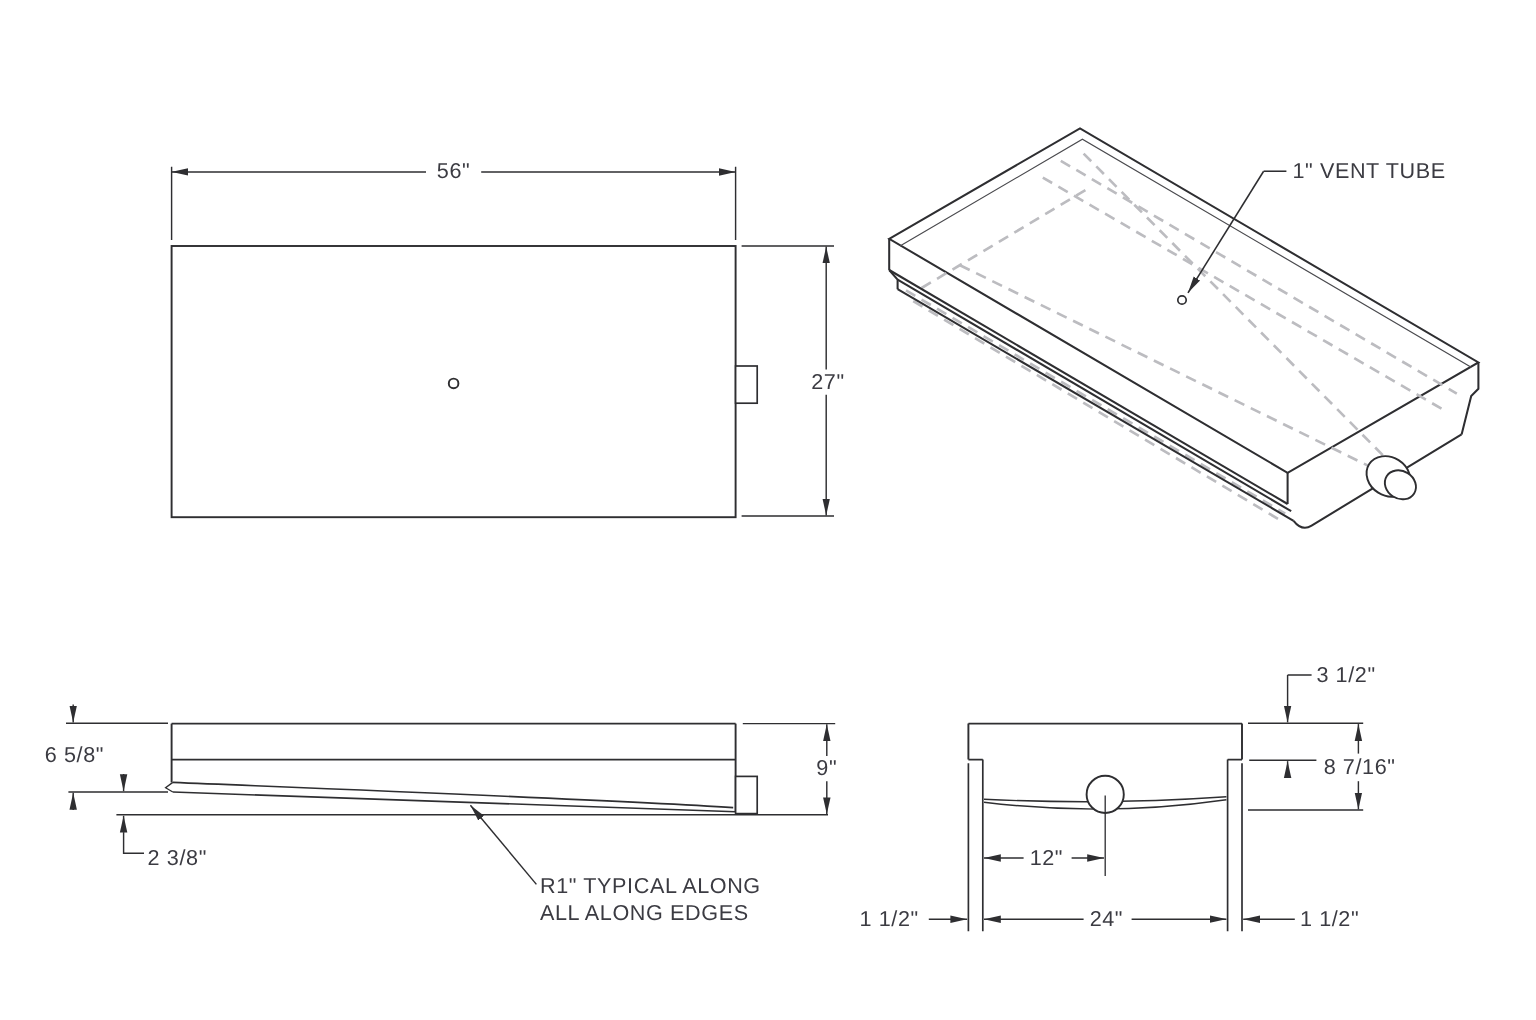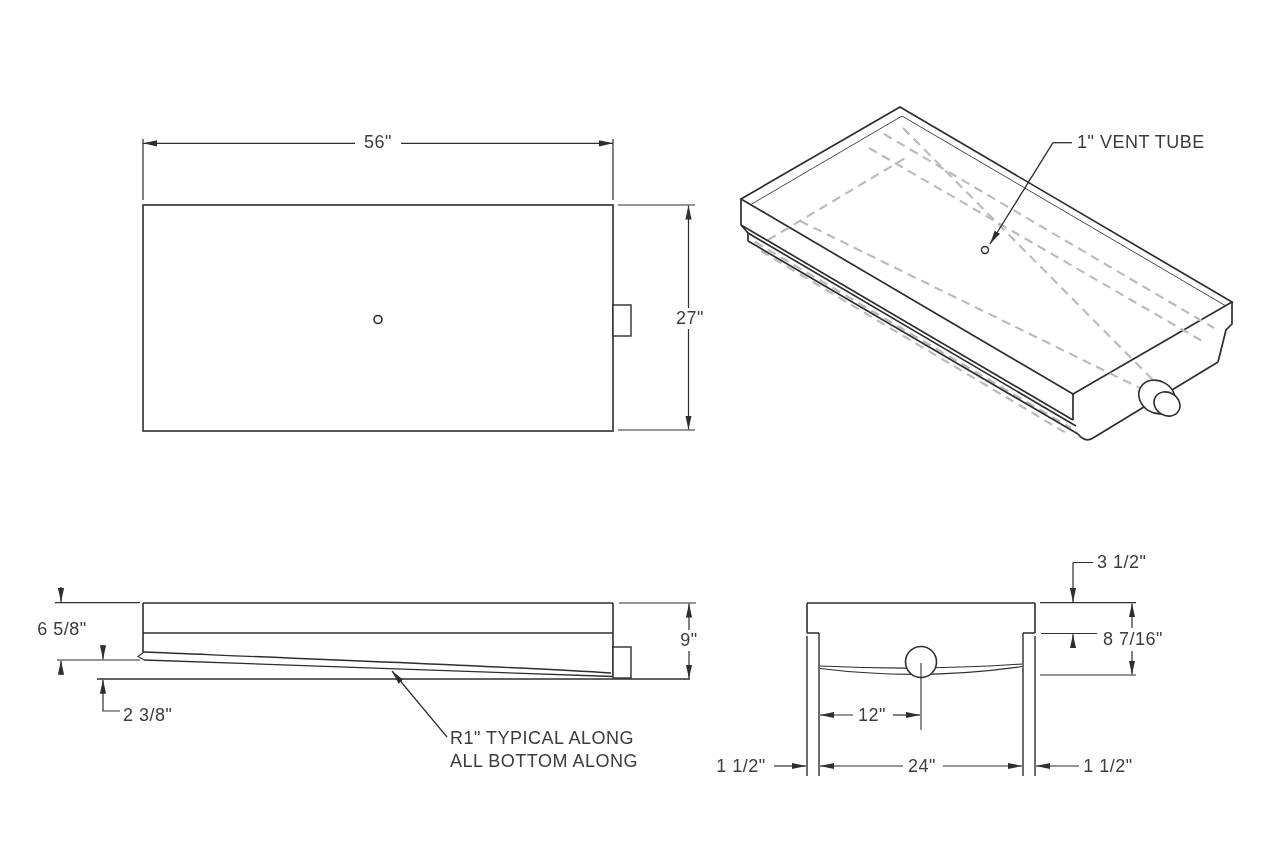--- a/index.html
+++ b/index.html
@@ -159,21 +159,21 @@
   <span class="dim" style="left:690px;top:318px;">27"</span>
 
   <span class="dim left" style="left:1077px;top:142px;">1" VENT TUBE</span>
 
   <span class="dim" style="left:62px;top:629px;">6 5/8"</span>
   <span class="dim" style="left:689px;top:640px;">9"</span>
   <span class="dim left" style="left:123px;top:715px;">2 3/8"</span>
 
   <div class="note" style="left:450px;top:727px;">
     <div>R1" TYPICAL ALONG</div>
-    <div>ALL BOTTOM ALONG</div>
+    <div>ALL ALONG EDGES</div>
   </div>
 
   <span class="dim left" style="left:1097px;top:562px;">3 1/2"</span>
   <span class="dim" style="left:1133px;top:639px;">8 7/16"</span>
   <span class="dim" style="left:872px;top:715px;">12"</span>
   <span class="dim" style="left:922px;top:766px;">24"</span>
   <span class="dim" style="left:741px;top:766px;">1 1/2"</span>
   <span class="dim" style="left:1108px;top:766px;">1 1/2"</span>
 
 </div>

